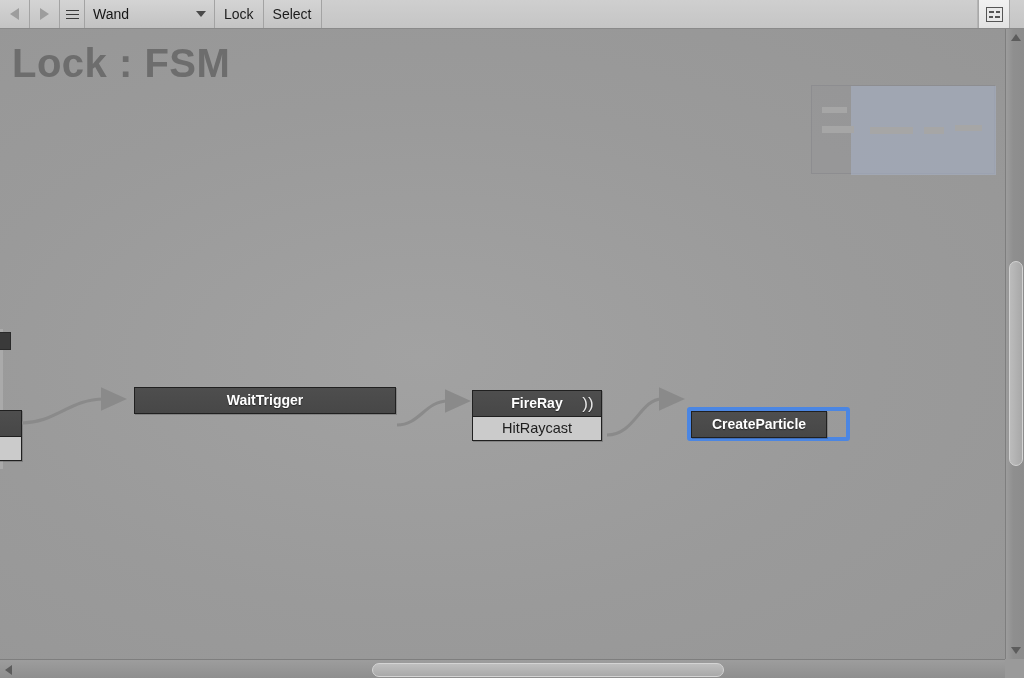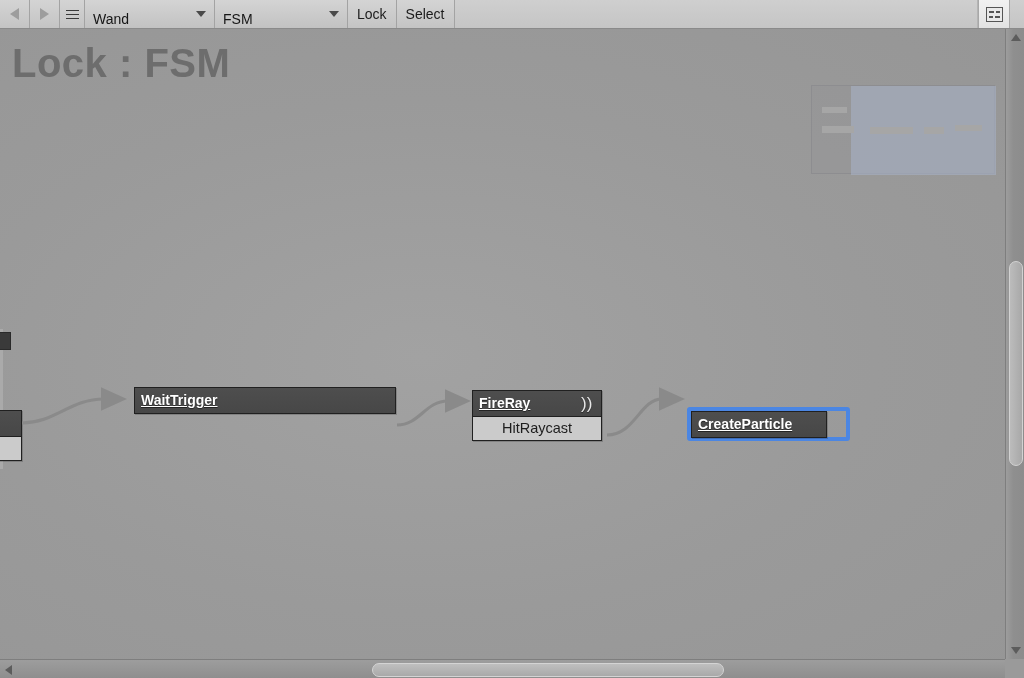--- a/index.html
+++ b/index.html
@@ -37,24 +37,24 @@
   .ham { width: 13px; height: 9px; position: relative; }
   .ham i {
     position: absolute; left: 0; width: 13px; height: 1.4px;
     background: #3a3a3a; display: block;
   }
   .ham i:nth-child(1){ top: 0; }
   .ham i:nth-child(2){ top: 4px; }
   .ham i:nth-child(3){ top: 8px; }
 
   .tb-dropdown {
-    display: flex; align-items: flex-start;
+    display: flex; align-items: center;
     background: linear-gradient(#d4d4d4, #c2c2c2);
     border-right: 1px solid #a3a3a3;
-    padding: 11px 8px; position: relative;
+    padding: 3px 8px; position: relative;
     font-size: 14px; color: #161616;
     cursor: default;
   }
   .tb-dropdown .dd-label { flex: 1; white-space: nowrap; }
   .tb-dropdown .caret {
     width: 0; height: 0; margin-left: 10px;
     border-left: 5px solid transparent;
     border-right: 5px solid transparent;
     border-top: 6px solid #4a4a4a;
   }
@@ -123,25 +123,24 @@
   .node-sel-ring {
     position: absolute; border: 4px solid #4b86e3; border-radius: 3px;
   }
   .node-box {
     border: 1px solid #202020;
     box-shadow: 1px 1px 0 rgba(0,0,0,0.18);
   }
   .node-header {
     background: linear-gradient(#4e4e4e, #474747);
     color: #ffffff; font-weight: bold; font-size: 14px;
-    line-height: 24px; height: 25px;
+    text-align: center; line-height: 24px; height: 25px;
     position: relative; white-space: nowrap;
     padding: 0 6px;
     text-shadow: 0 1px 1px rgba(0,0,0,0.5);
-    text-decoration: underline;
   }
   .node-body {
     background: #cbcbcb; color: #1d1d1d; font-size: 14.5px;
     text-align: center; line-height: 23px; height: 24px;
     border-top: 1px solid #1f1f1f;
     white-space: nowrap; padding: 0 6px;
   }
   .bcast {
     position: absolute; right: 6px; top: 3px;
     width: 14px; height: 19px; color: #e8e8e8;
@@ -236,24 +235,20 @@
           <i></i>
           <i></i>
       </span>
     </div>
 
     <div class="tb-dropdown" id="dd-obj">
       <span class="dd-label">Wand</span>
       <span class="caret"></span>
     </div>
 
-    <div class="tb-dropdown" id="dd-fsm">
-      <span class="dd-label">FSM</span>
-      <span class="caret"></span>
-    </div>
 
     <div class="tb-btn tb-text">Lock</div>
 
     <div class="tb-btn tb-text">Select</div>
 
     <div class="tb-filler"></div>
 
     <div class="tb-iconbtn">
       <span class="layout-ico">
         <i></i>

